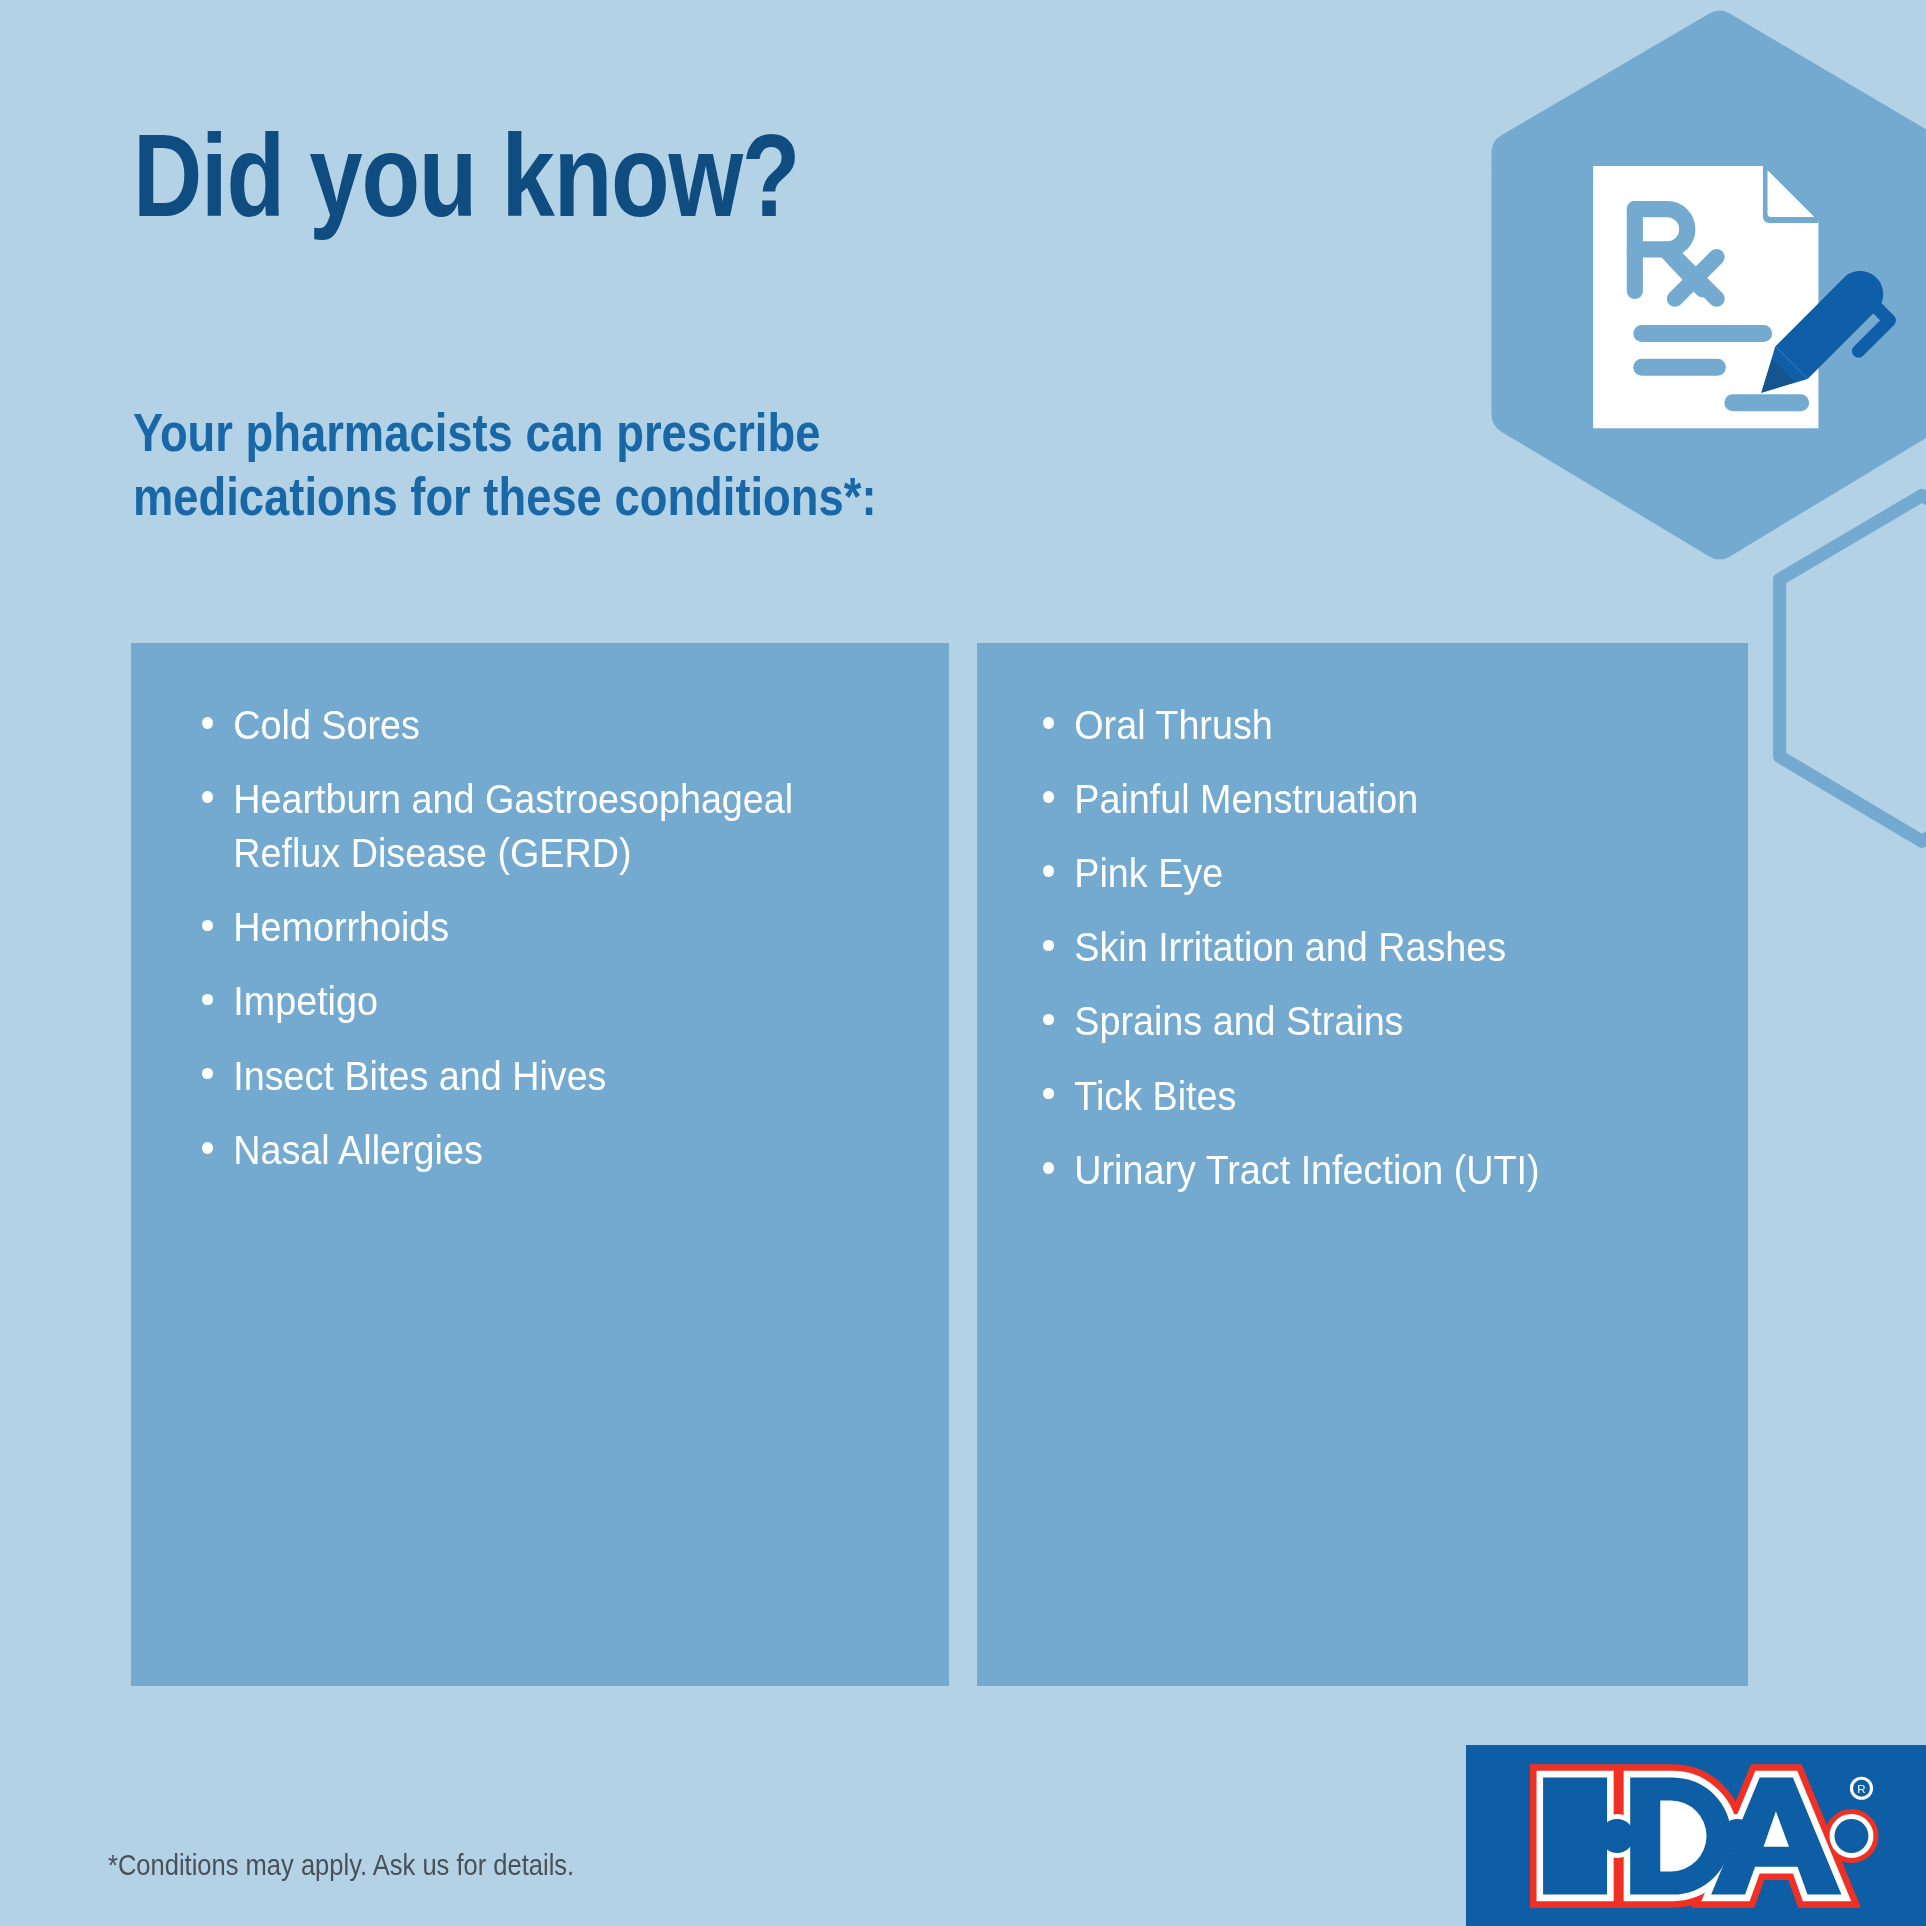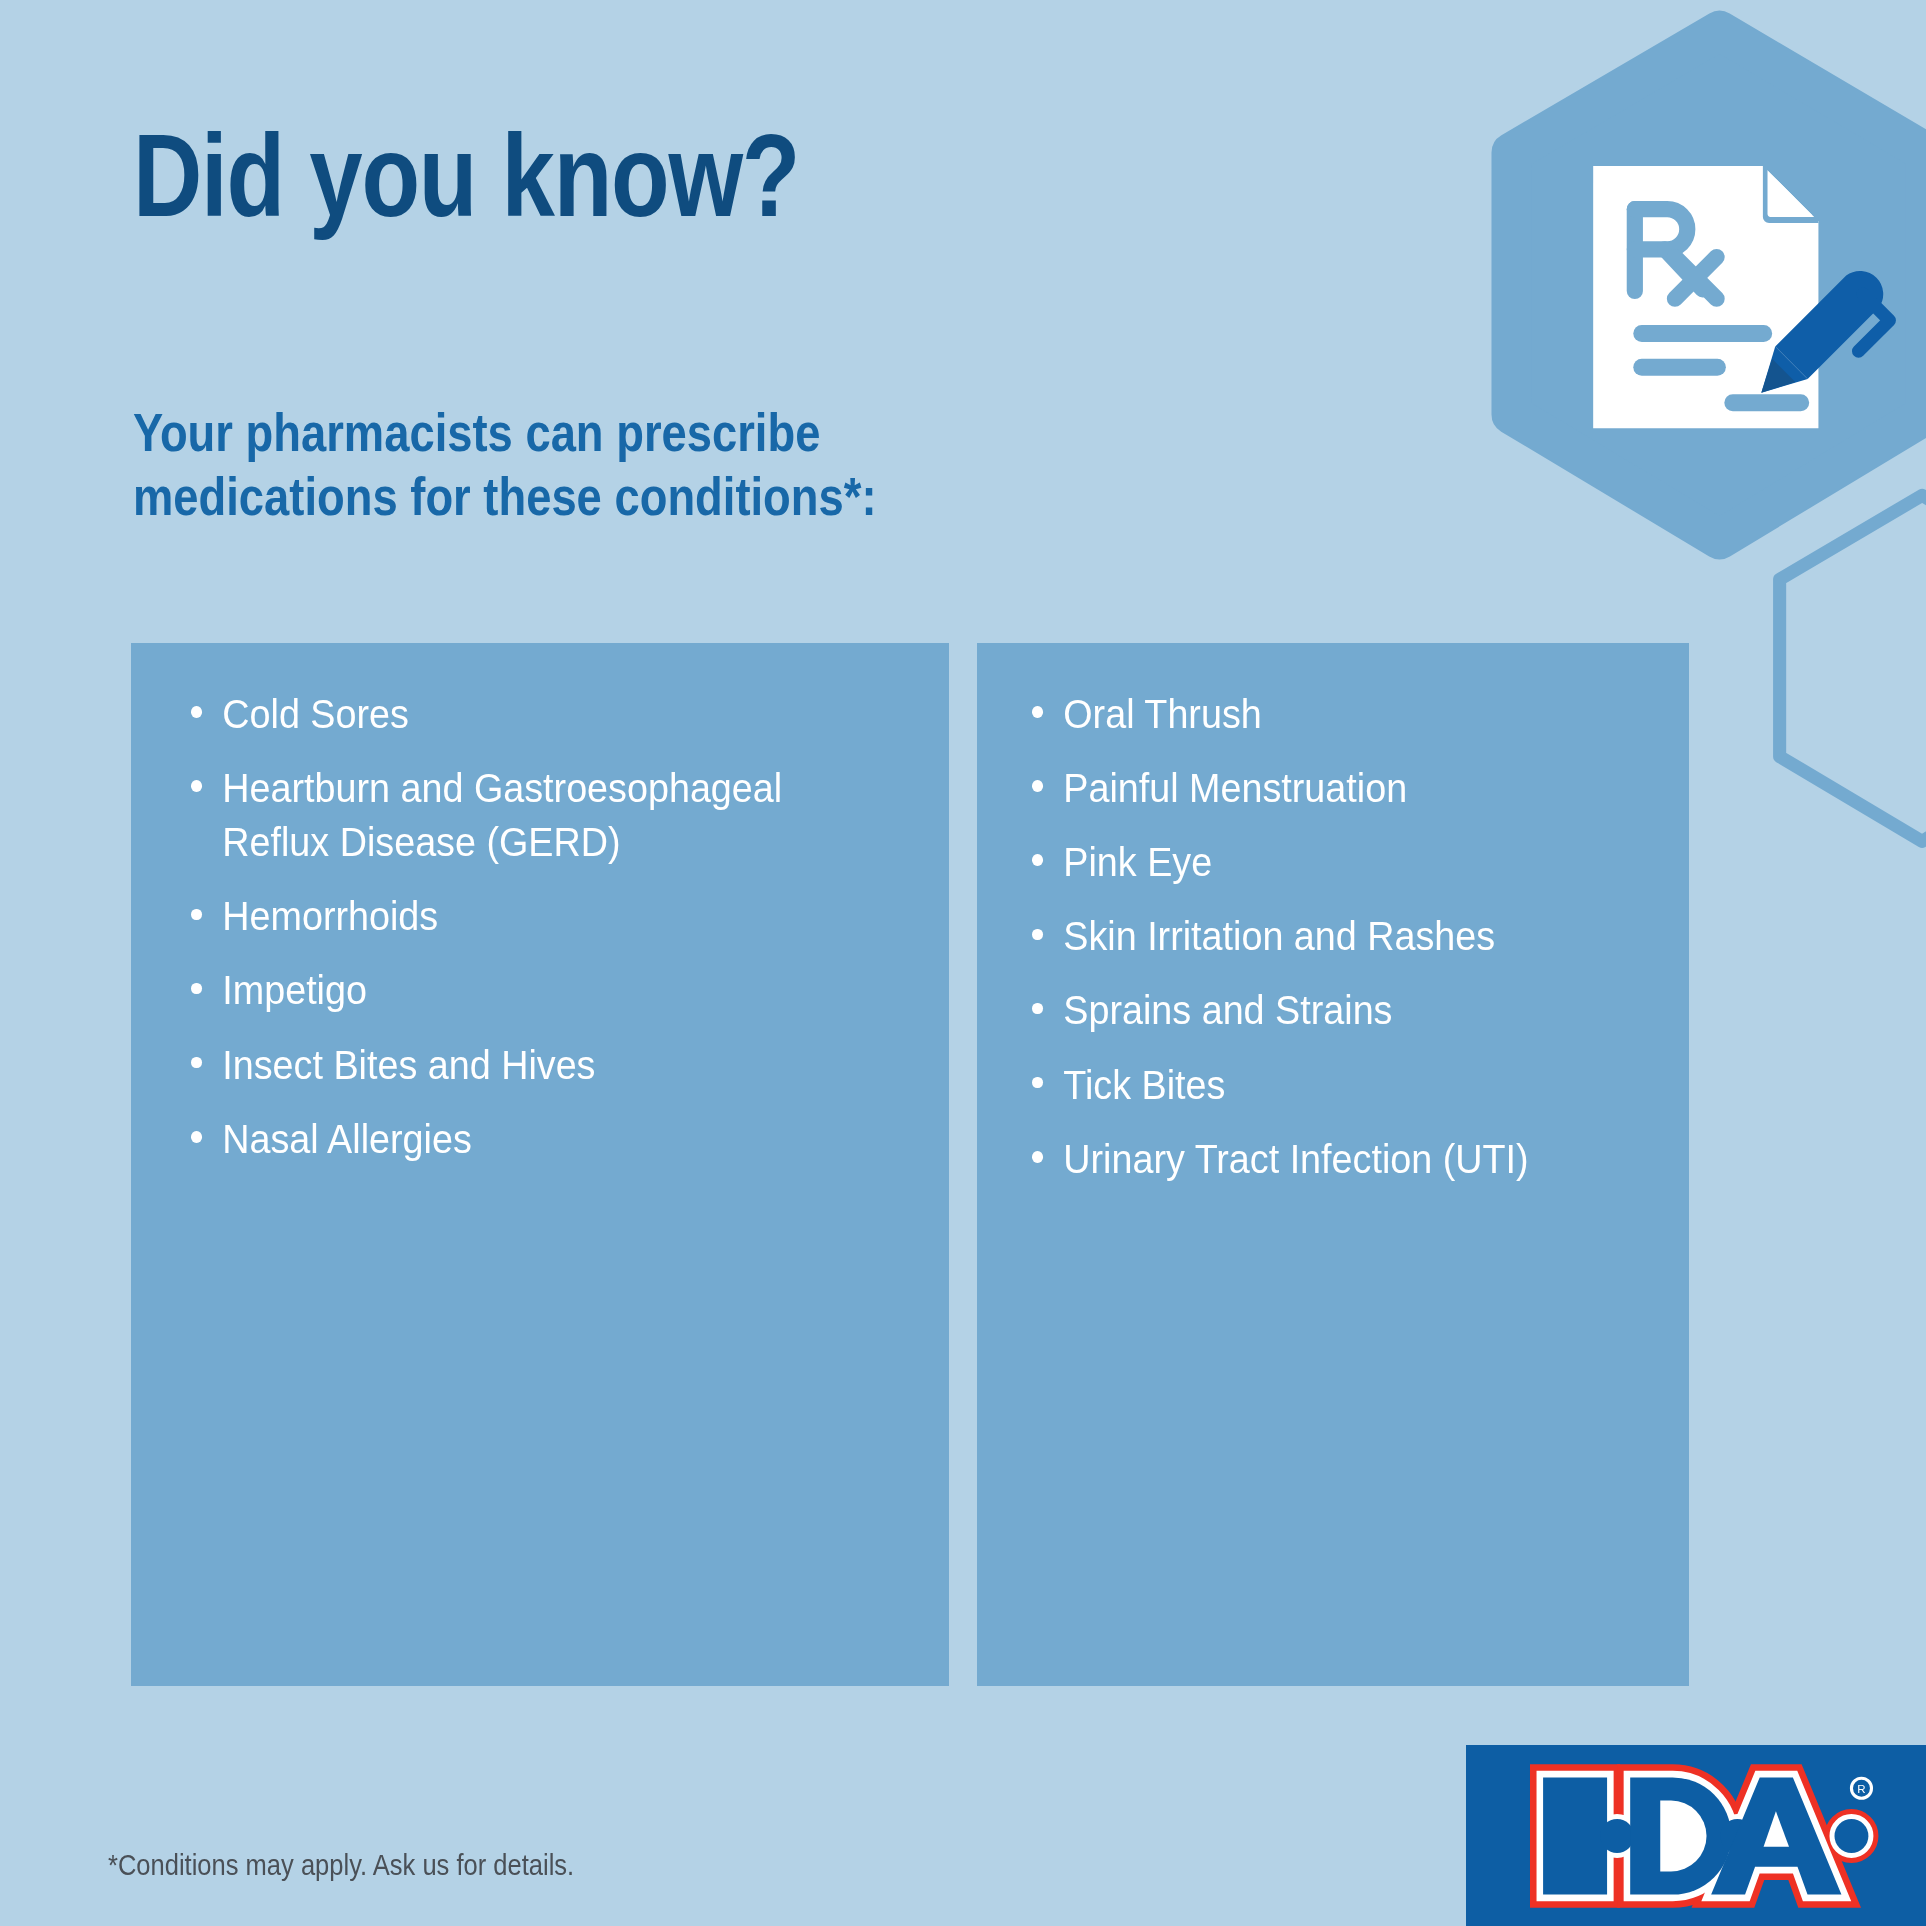--- a/index.html
+++ b/index.html
@@ -55,25 +55,25 @@
 
   
   .panel{
     position:absolute;
     top:643px;
     height:1043px;
     background:#74aad0;
     box-sizing:border-box;
   }
   #panel-left{left:131px;width:818px;}
-  #panel-right{left:977px;width:712px;}
+  #panel-right{left:977px;width:771px;}
 
   .cond-list{
     list-style:none;
-    margin:0;
+    margin:11px;
     padding:44px 31px 0 60px;
   }
   .cond-list li{
     position:relative;
     color:#ffffff;
     font-size:41px;
     line-height:1.32;
     font-weight:300;
     padding-left:34px;
     margin-bottom:20px;

